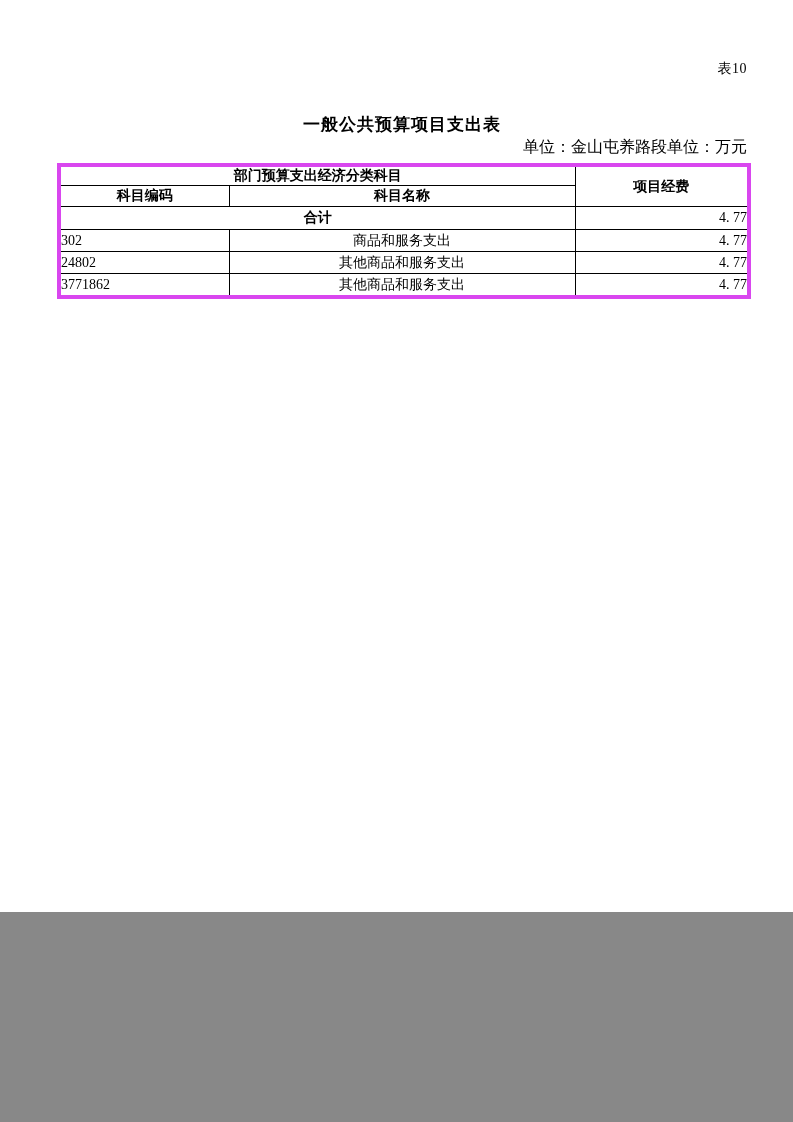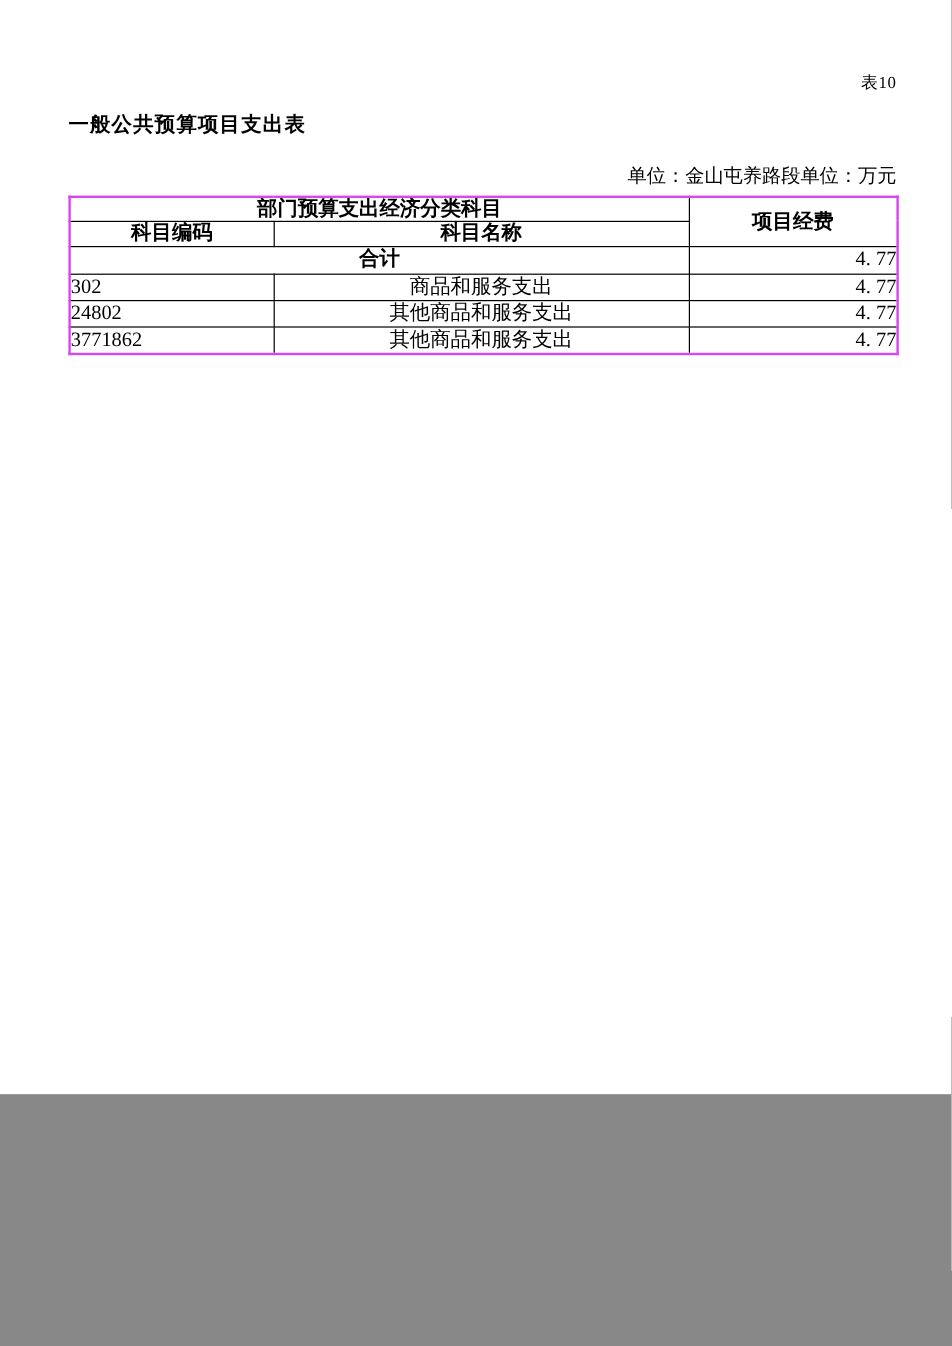--- a/index.html
+++ b/index.html
@@ -21,46 +21,46 @@
     position: absolute;
     top: 60px;
     left: 57px;
     width: 690px;
     text-align: right;
     font-size: 14px;
     letter-spacing: 0.5px;
   }
   .doc-title {
     position: absolute;
-    top: 92px;
+    top: 113px;
     left: 57px;
     width: 690px;
-    text-align: left;
+    text-align: center;
     font-size: 17px;
     font-weight: bold;
     letter-spacing: 1px;
   }
   .unit-line {
     position: absolute;
     top: 137px;
     left: 57px;
     width: 690px;
     display: flex;
     justify-content: flex-end;
     font-size: 16px;
   }
   table.budget {
     position: absolute;
     top: 163px;
     left: 57px;
     width: 690px;
     border-collapse: collapse;
     table-layout: fixed;
-    font-size: 17px;
-    border: 2px solid #d946ef;
+    font-size: 14px;
+    border: 4px solid #d946ef;
   }
   table.budget td {
     border: 1px solid #000;
     padding: 0;
     line-height: 1.1;
     overflow: hidden;
     white-space: nowrap;
   }
   .col-code   { width: 170px; }
   .col-name   { width: 346px; }

